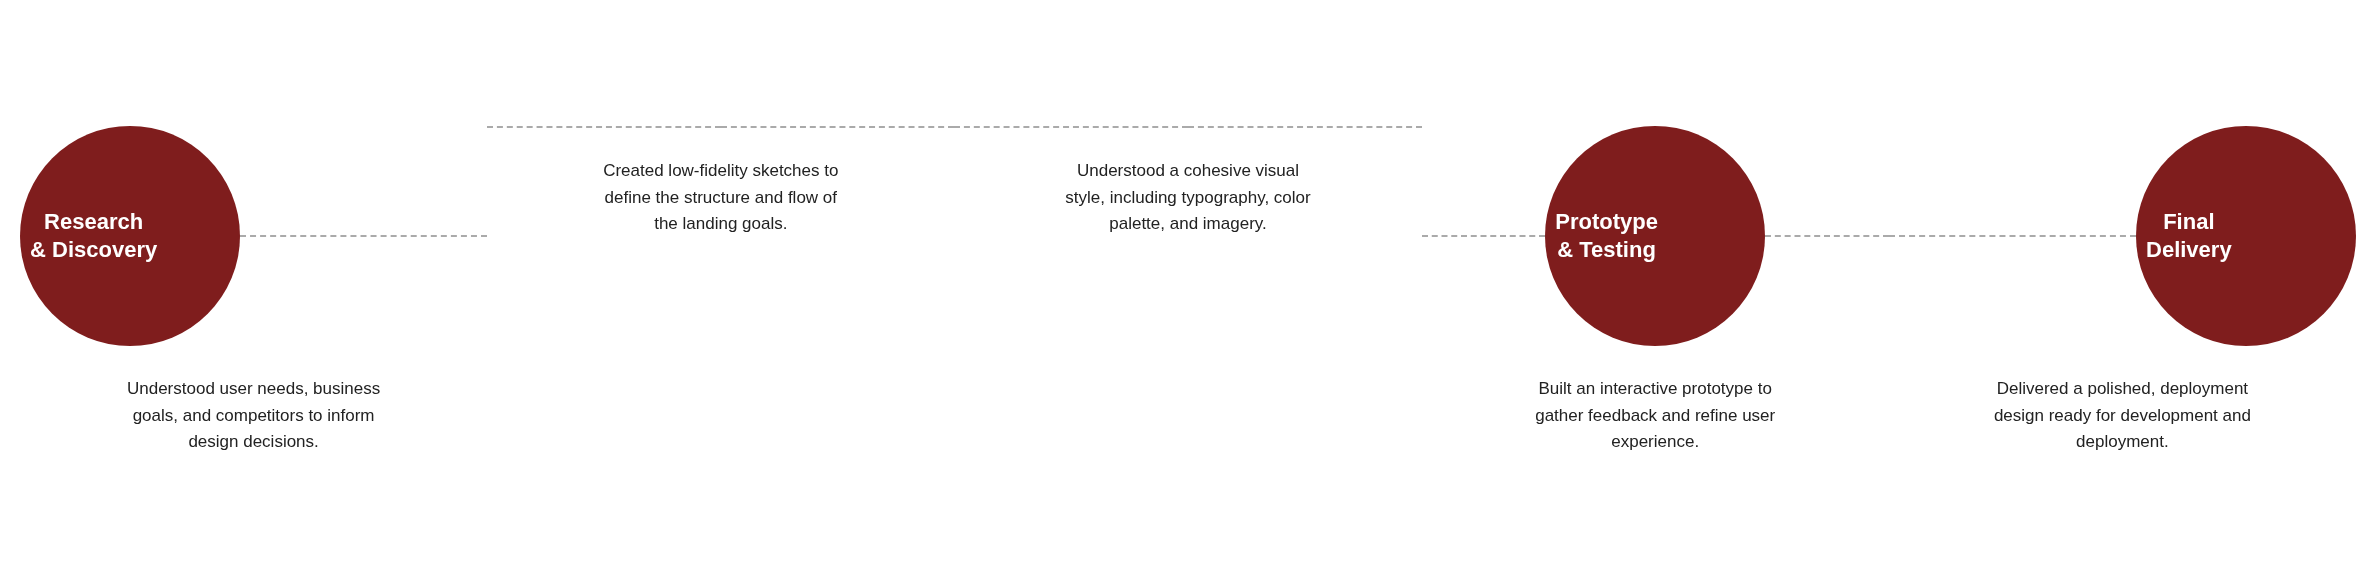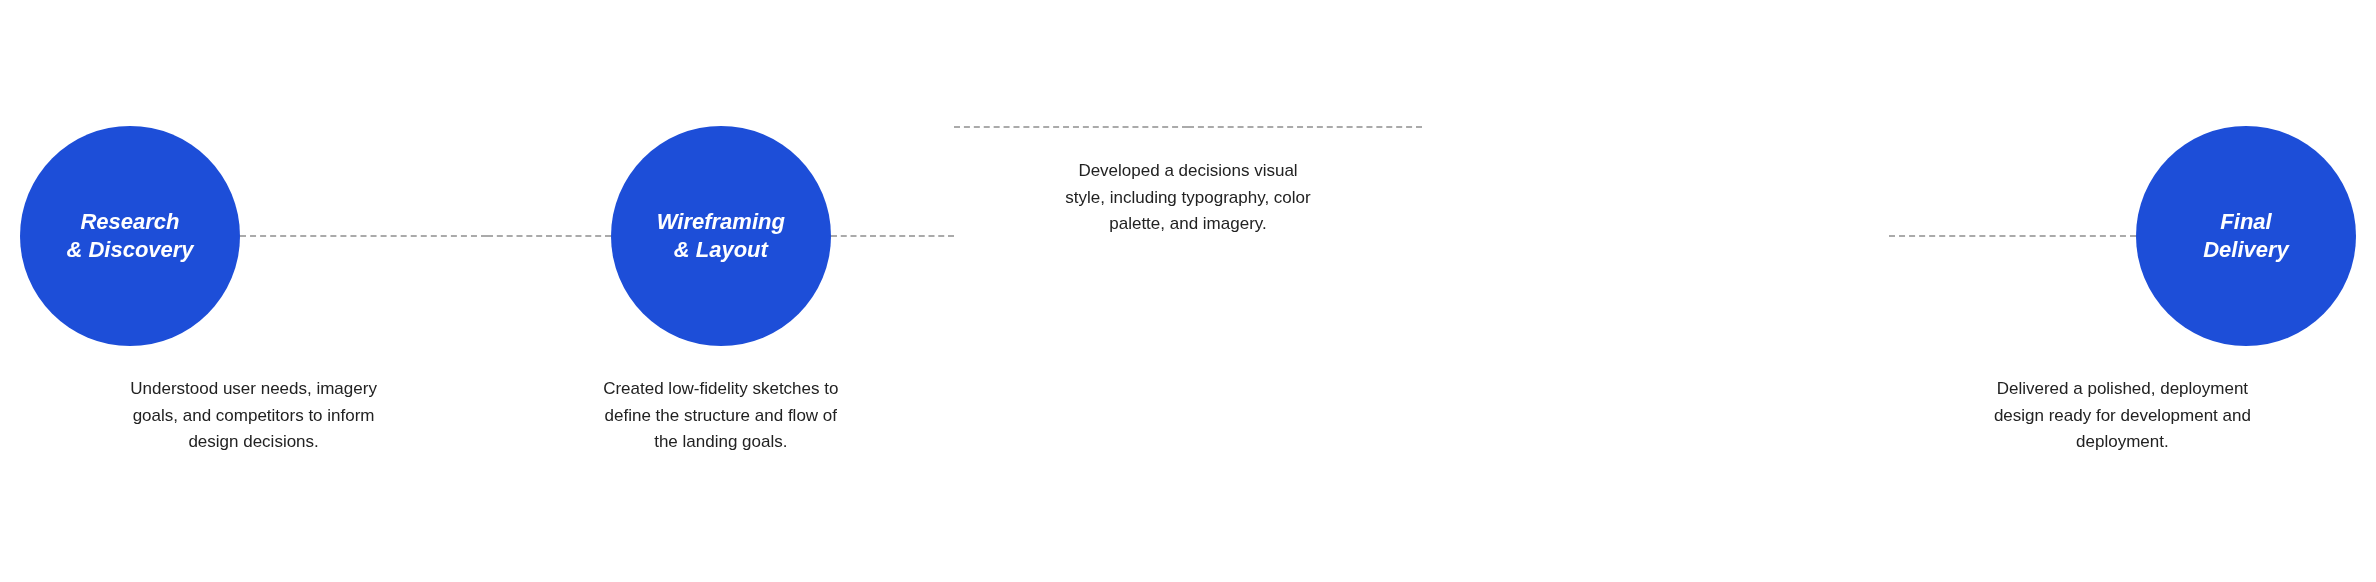--- a/index.html
+++ b/index.html
@@ -40,28 +40,27 @@
       align-items: center;
       width: 100%;
       justify-content: center;
       position: relative;
     }
 
     .circle {
       width: 220px;
       height: 220px;
       border-radius: 50%;
-      background-color: #1d4ed8;
+      background-color: #7f1d1d;
       display: flex;
       align-items: center;
-      justify-content: center;
+      justify-content: flex-start;
       text-align: center;
       flex-shrink: 0;
       z-index: 1;
-      font-style: italic;
     }
 
     .circle-title {
       color: #ffffff;
       font-size: 22px;
       font-weight: 700;
       line-height: 1.3;
       padding: 10px;
     }
 
@@ -88,40 +87,45 @@
 <body>
 
 <div class="process-container">
 <div class="step-wrapper">
       <div class="circle-row">
         <div class="circle">
           <div class="circle-title">Research<br>&amp; Discovery</div>
         </div>
         <div class="connector"></div>
       </div>
-      <div class="step-description">Understood user needs, imagery goals, and competitors to inform design decisions.</div>
+      <div class="step-description">Understood user needs, business goals, and competitors to inform design decisions.</div>
     </div>
     <div class="step-wrapper">
       <div class="circle-row">
         <div class="connector"></div>
-        <div class="circle">
-          <div class="circle-title">Wireframing<br>&amp; Layout</div>
-        </div>
         <div class="connector"></div>
       </div>
       <div class="step-description">Created low-fidelity sketches to define the structure and flow of the landing goals.</div>
     </div>
     <div class="step-wrapper">
       <div class="circle-row">
         <div class="connector"></div>
         <div class="connector"></div>
       </div>
-      <div class="step-description">Developed a decisions visual style, including typography, color palette, and imagery.</div>
+      <div class="step-description">Understood a cohesive visual style, including typography, color palette, and imagery.</div>
     </div>
     <div class="step-wrapper">
+      <div class="circle-row">
+        <div class="connector"></div>
+        <div class="circle">
+          <div class="circle-title">Prototype<br>&amp; Testing</div>
+        </div>
+        <div class="connector"></div>
+      </div>
+      <div class="step-description">Built an interactive prototype to gather feedback and refine user experience.</div>
     </div>
     <div class="step-wrapper">
       <div class="circle-row">
         <div class="connector"></div>
         <div class="circle">
           <div class="circle-title">Final<br>Delivery</div>
         </div>
       </div>
       <div class="step-description">Delivered a polished, deployment design ready for development and deployment.</div>
     </div>

